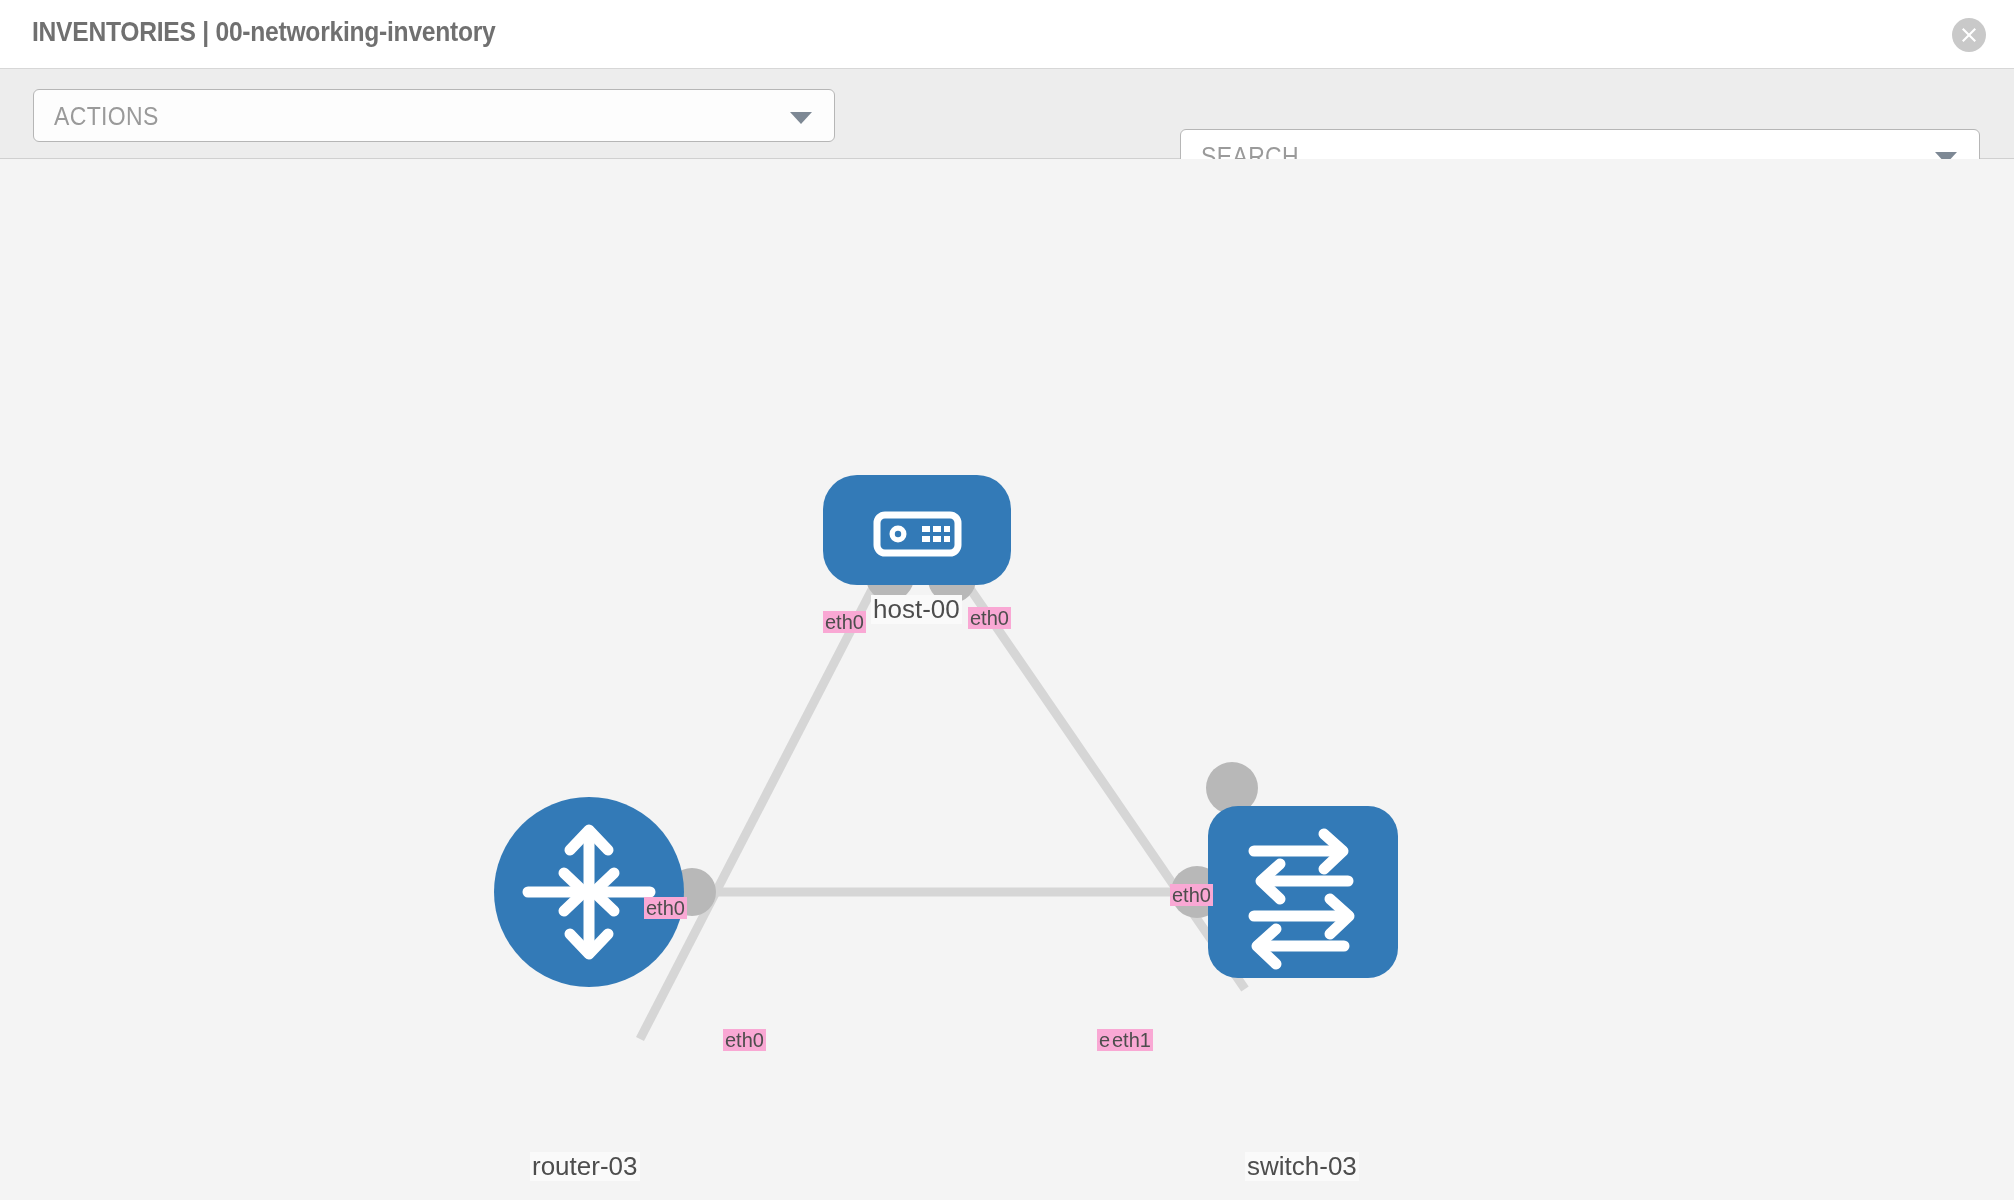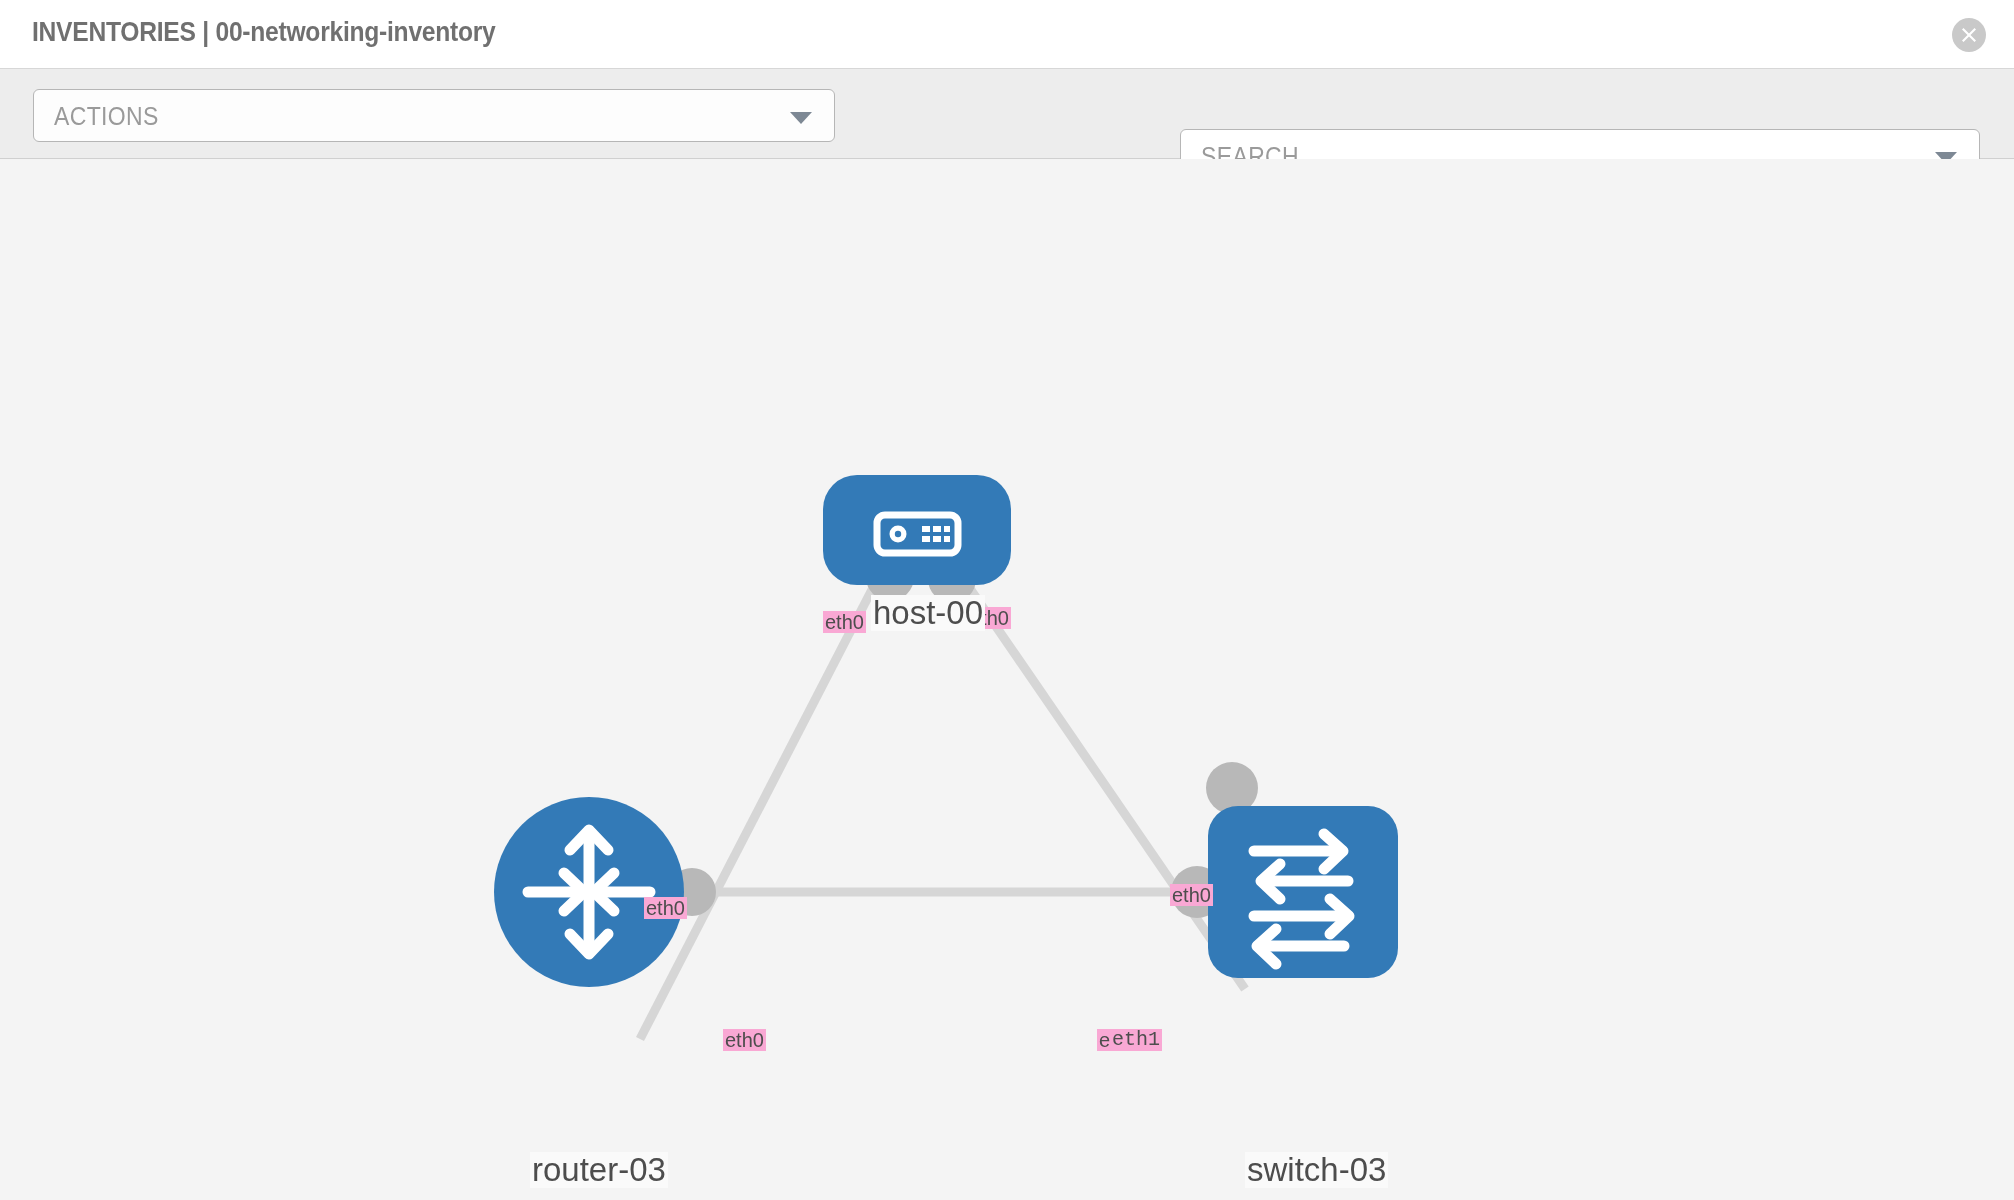--- a/index.html
+++ b/index.html
@@ -83,21 +83,21 @@
   .canvas {
     position: absolute; left: 0; top: 159px;
     width: 2014px; height: 1041px;
     background: #f4f4f4;
     overflow: hidden;
   }
   .canvas svg.graph { position: absolute; left: 0; top: 0; }
 
   .node-label {
     position: absolute;
-    font-size: 33px; color: #4d4d4d;
+    font-size: 26px; color: #4d4d4d;
     background: #fafafa;
     white-space: nowrap;
     padding: 0 2px;
     line-height: 1.1;
   }
   .iface-label {
     position: absolute;
     font-size: 20px; color: #4d4d4d;
     background: #f9a8d4;
     white-space: nowrap;
@@ -260,21 +260,21 @@
         </g>
       </g>
     </svg>
 
     <div class="iface-label" style="left:823px; top:452px;">eth0</div>
     <div class="iface-label" style="left:968px; top:448px;">eth0</div>
     <div class="iface-label" style="left:644px; top:738px;">eth0</div>
     <div class="iface-label" style="left:1170px; top:725px;">eth0</div>
     <div class="iface-label" style="left:723px; top:870px;">eth0</div>
     <div class="iface-label" style="left:1097px; top:870px;">eth0</div>
-    <div class="iface-label" style="left:1110px; top:870px;font-family:Liberation Mono, monospace;">eth1</div>
+    <div class="iface-label" style="left:1110px; top:870px;">eth1</div>
 
     <div class="node-label" style="left:871px; top:436px;">host-00</div>
     <div class="node-label" style="left:530px; top:993px;">router-03</div>
     <div class="node-label" style="left:1245px; top:993px;">switch-03</div>
 
 
   </div>
 
 </div>
 

